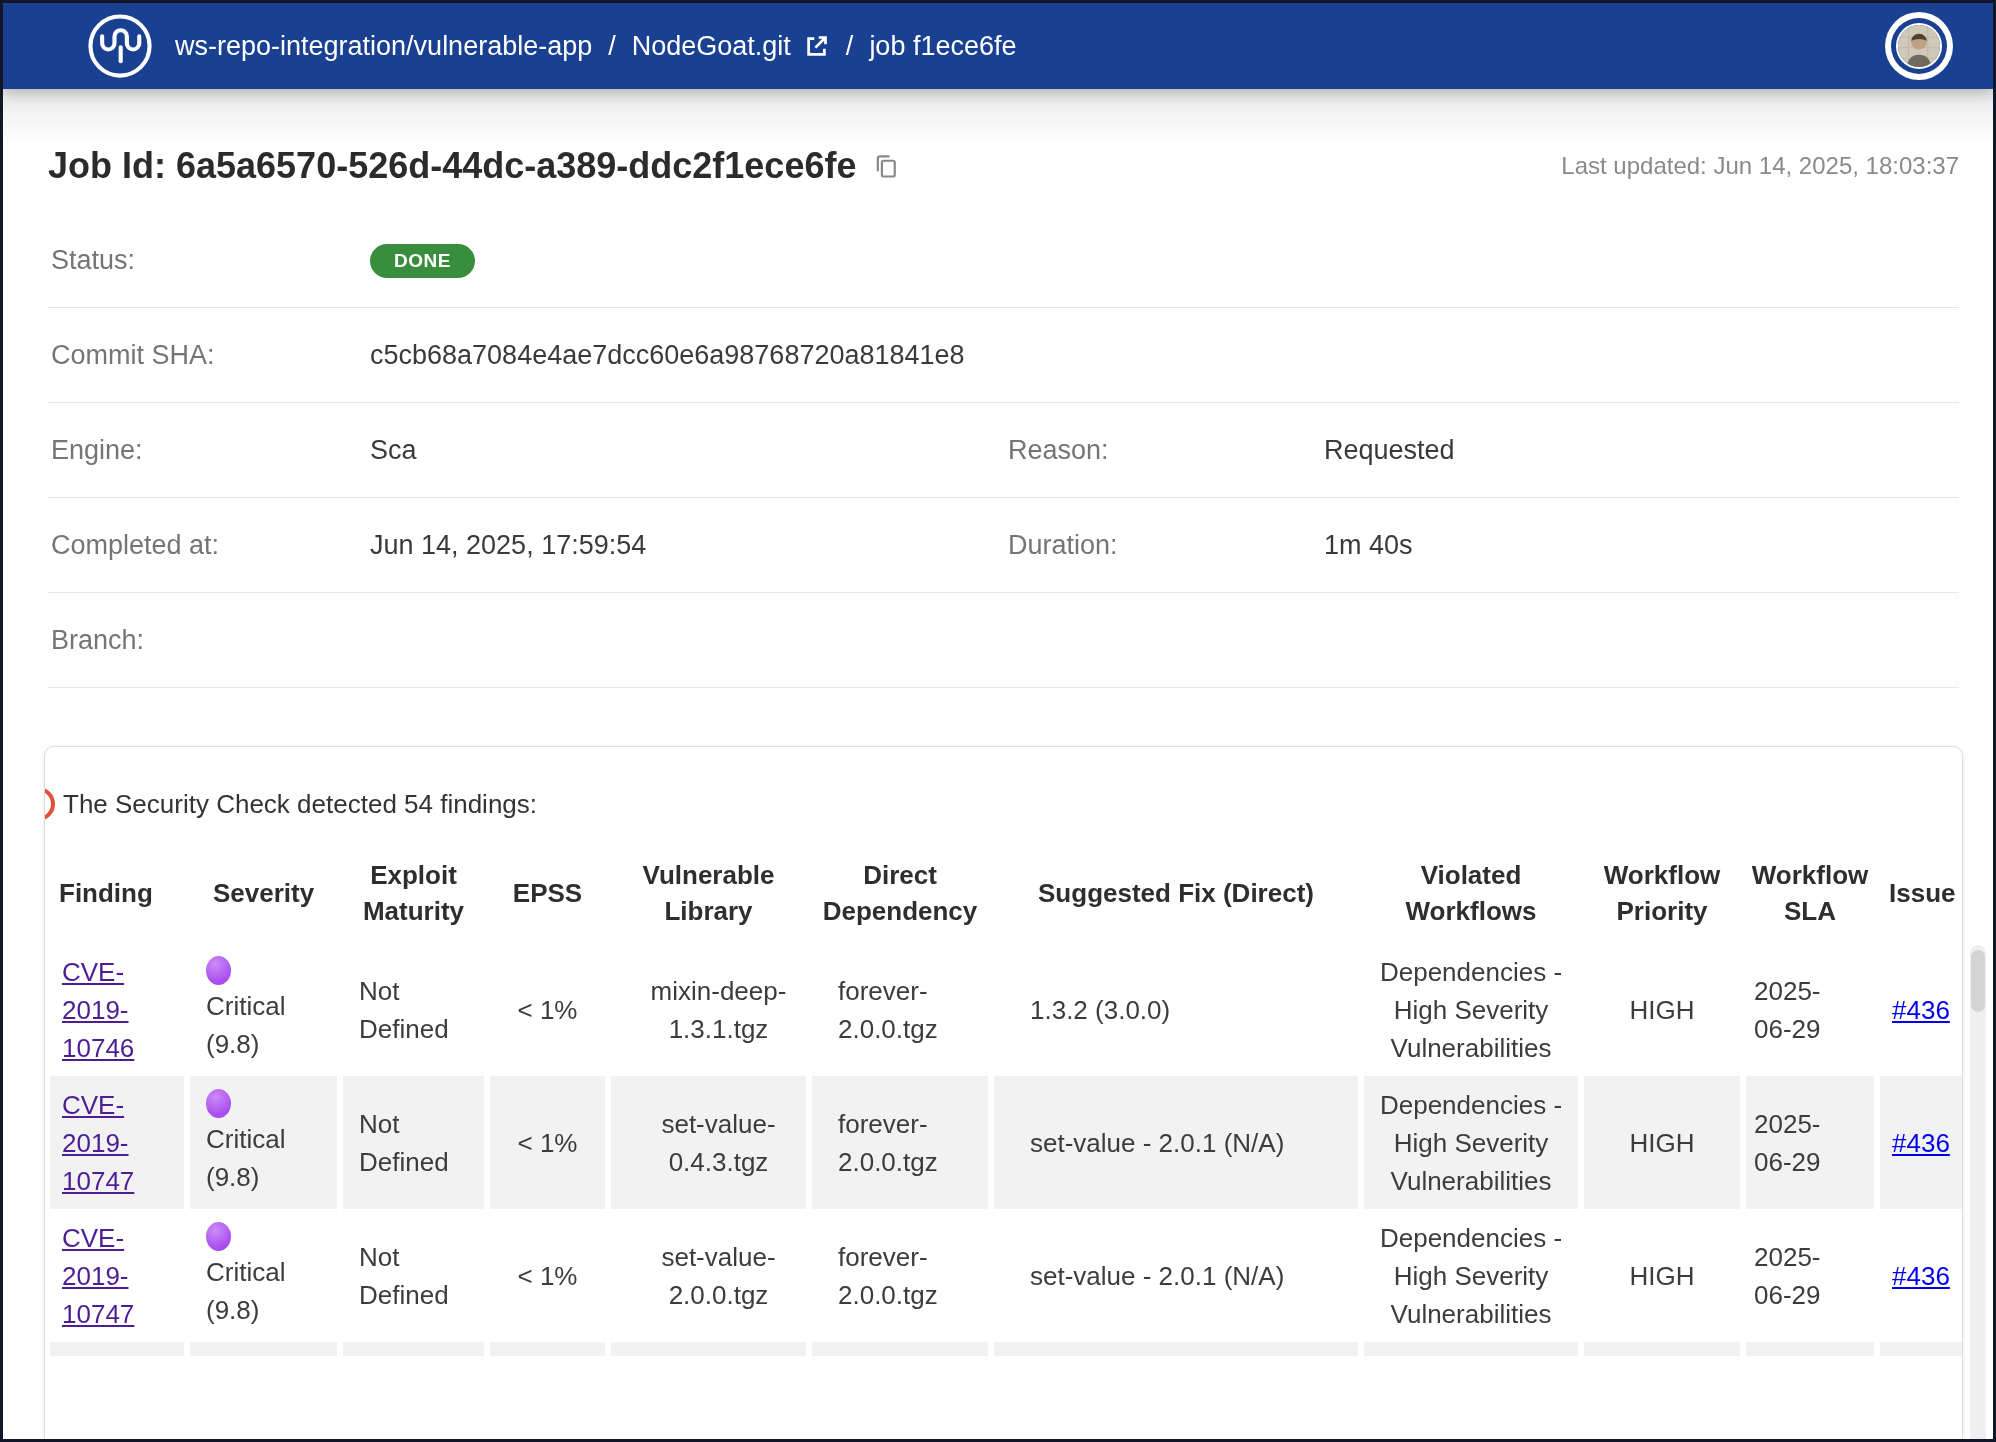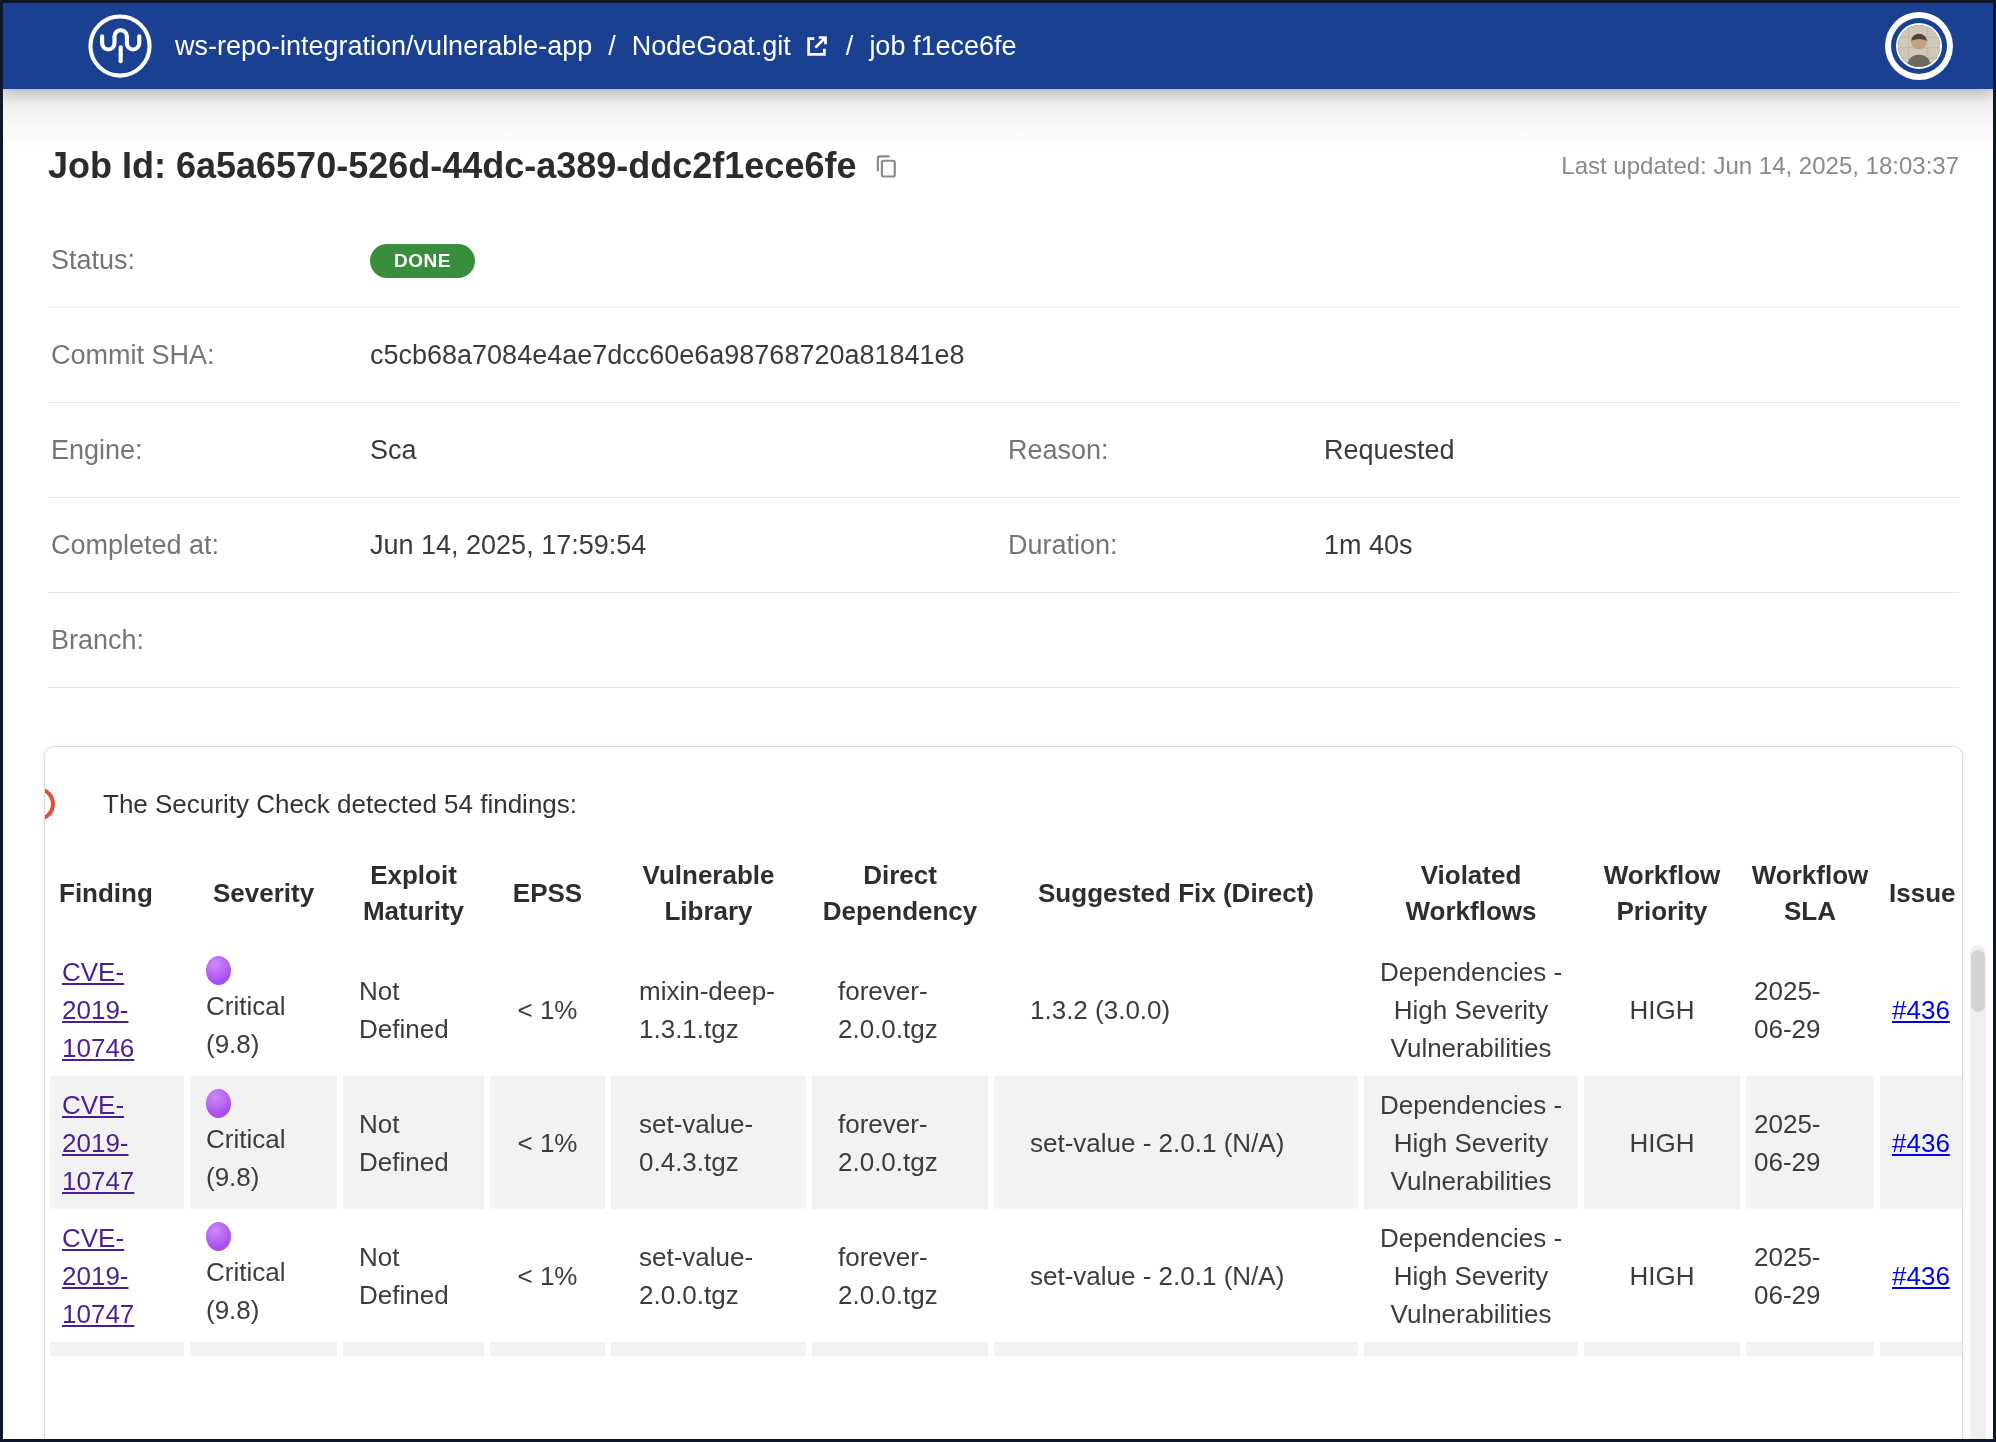--- a/index.html
+++ b/index.html
@@ -57,21 +57,21 @@
     margin:58px -4px 0 -4px;
     border:1px solid #dcdcdc; border-radius:10px;
     box-shadow:0 1px 5px rgba(0,0,0,.08);
     background:#fff; overflow:hidden;
     height:720px;
   }
   .card-head{ display:flex; align-items:center; padding:28px 34px 18px 28px; }
   .card-title{ font-size:26px; color:#333; }
   .chev{ margin-left:auto; display:inline-flex; cursor:pointer; }
 
-  .summary{ display:flex; align-items:center; margin-top:40px; font-size:26px; color:#333;gap:40px; }
+  .summary{ display:flex; align-items:center; margin-top:40px; font-size:26px; color:#333; }
   .warn{
     flex:none; width:34px; height:34px; border-radius:50%;
     border:4px solid #e25039; margin-left:-24px; margin-right:8px;
   }
 
   .tablewrap{ margin:22px 0 0 2px; overflow:hidden; }
   table{ table-layout:fixed; border-collapse:separate; border-spacing:0; width:1960px; }
   col.w1{width:140px} col.w2{width:153px} col.w3{width:147px} col.w4{width:121px}
   col.w5{width:201px} col.w6{width:182px} col.w7{width:370px} col.w8{width:220px}
   col.w9{width:162px} col.w10{width:134px} col.w11{width:130px}
@@ -93,21 +93,21 @@
   tr.partial td{ height:14px; }
 
   .c-find{ padding-left:12px; }
   .cve{ display:inline-block; max-width:88px; color:#4c1d95; text-decoration:underline; cursor:pointer; }
   .c-sev{ padding-left:16px; }
   .dot{ display:block; width:25px; height:29px; border-radius:50%;
         background:radial-gradient(circle at 38% 28%, #cd8bf8, #a84dee 70%); margin-bottom:2px; }
   .sevtext{ display:inline-block; max-width:112px; }
   .c-exp{ padding-left:16px; } .c-exp span{ display:inline-block; max-width:118px; }
   .c-epss{ text-align:center; }
-  .c-lib{ padding-left:28px; } .c-lib span{ display:inline-block; max-width:152px; }
+  .c-lib{ padding-left:28px;text-align:center; } .c-lib span{ display:inline-block; max-width:152px; }
   .c-dep{ padding-left:26px; } .c-dep span{ display:inline-block; max-width:146px; }
   .c-fix{ padding-left:36px; }
   .c-wf{ text-align:center; } .c-wf span{ display:inline-block; max-width:185px; }
   .c-pri{ text-align:center; }
   .c-sla{ text-align:left; } .c-sla span{ display:inline-block; max-width:78px; }
   .c-iss{ padding-left:12px; white-space:nowrap; }
   .issue-link{ color:#0000ee; text-decoration:underline; cursor:pointer; }
 
   
   .vscroll{

